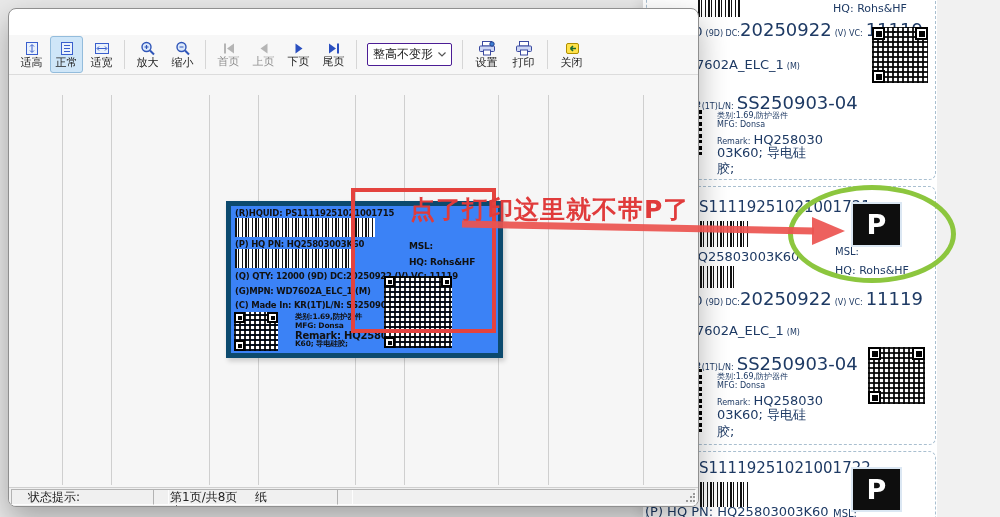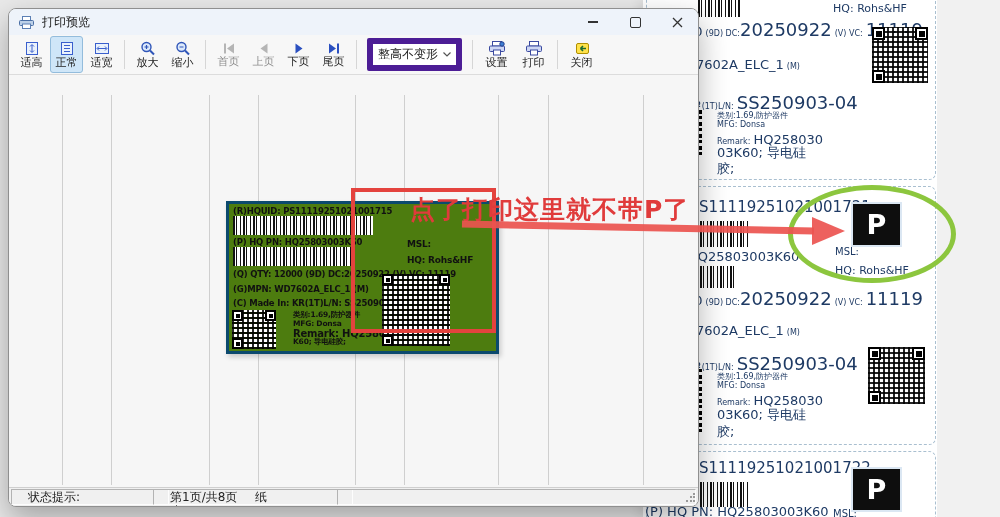--- a/index.html
+++ b/index.html
@@ -37,30 +37,30 @@
   .win-btn{width:42px;height:100%;display:flex;align-items:center;justify-content:center}
   .glyph-min{width:10px;height:1.5px;background:#333}
   .glyph-max{width:9px;height:9px;border:1.2px solid #333;border-radius:2px}
   .toolbar{position:absolute;left:0;top:26px;right:0;height:40px;background:#f7f7f7;border-bottom:1px solid #dcdcdc;
            display:flex;align-items:center;padding:0 6px;gap:2px;box-sizing:border-box}
   .tbtn{display:flex;flex-direction:column;align-items:center;justify-content:center;width:31px;height:35px;
         font-size:11px;color:#222;border:1px solid transparent;border-radius:3px;gap:1px;line-height:12px}
   .tbtn.sel{background:#cfe6f8;border-color:#93bcdc}
   .tbtn.dis{opacity:.5;filter:grayscale(1)}
   .tsep{width:1px;height:29px;background:#d6d6d6;margin:0 4px}
-  .combo{height:21px;display:flex;align-items:center;border:6px solid #4c1d95;border-radius:2px;background:#fff;
+  .combo{height:21px;display:flex;align-items:center;border:1px solid #4c1d95;border-radius:2px;background:#fff;
          padding:0 5px;font-size:12px;gap:5px;margin:0 4px}
   .preview{position:absolute;left:0;top:66px;right:0;bottom:18px;background:#f6f6f6}
   .vline{position:absolute;top:20px;height:390px;width:1px;background:#cfcfcf}
   .vlines div:nth-child(1){left:53px}.vlines div:nth-child(2){left:102px}
   .vlines div:nth-child(3){left:200px}.vlines div:nth-child(4){left:249px}
   .vlines div:nth-child(5){left:346px}.vlines div:nth-child(6){left:395px}
   .vlines div:nth-child(7){left:489px}.vlines div:nth-child(8){left:539px}
   .vlines div:nth-child(9){left:634px}
-  .card{position:absolute;left:217px;top:126px;width:267px;height:147px;background:#4d7c0f;border:3px solid #0c4a6e;
+  .card{position:absolute;left:217px;top:126px;width:267px;height:147px;background:#3b82f6;border:5px solid #0c4a6e;
         box-shadow:2px 3px 5px rgba(0,0,0,.18);color:#111}
   .card .ln{position:absolute;font-size:8.5px;font-weight:600;letter-spacing:-.2px}
   .statusbar{position:absolute;left:0;bottom:0;right:0;height:18px;background:#f0f0f0;border-top:1px solid #cfcfcf}
   .panel{position:absolute;top:1px;height:14px;border:1px solid;border-color:#b3b3b3 #fdfdfd #fdfdfd #b3b3b3;
          font-size:12px;line-height:14px;padding-left:16px;color:#222}
   .grip{position:absolute;right:3px;bottom:3px;width:10px;height:10px;
         background:radial-gradient(circle at 2px 8px,#9a9a9a 1px,transparent 1.4px),
                    radial-gradient(circle at 6px 8px,#9a9a9a 1px,transparent 1.4px),
                    radial-gradient(circle at 6px 4px,#9a9a9a 1px,transparent 1.4px),
                    radial-gradient(circle at 9px 8px,#9a9a9a 1px,transparent 1.4px),
@@ -142,43 +142,20 @@
 <div class="abs bg-el navy s15" style="left:699px;top:459px">S11119251021001722</div>
 <div class="abs bg-el bc" style="left:700px;top:482px;width:48px;height:25px"></div>
 <div class="abs bg-el navy s13" style="left:645px;top:504px">(P) HQ PN: HQ25803003K60</div>
 <div class="abs bg-el navy s10" style="left:833px;top:508px">MSL:</div>
 <div class="pmark" style="left:851px;top:467px;width:47px;height:41px">
     <span>P</span>
   </div>
 
 <div class="dialog">
 
-  <div class="titlebar">
-    <span class="title-icon">
-      <svg width="15" height="13" viewBox="0 0 15 13">
-          <rect x="3.5" y="0.5" width="8" height="4" fill="#fff" stroke="#5b7fb4"></rect>
-          <rect x="0.5" y="4.5" width="14" height="5" rx="1" fill="#bcd0e8" stroke="#4a6fa5"></rect>
-          <rect x="3.5" y="8" width="8" height="4.5" fill="#fff" stroke="#5b7fb4"></rect>
-        </svg>
-    </span>
-    <span class="title-text">打印预览</span>
-    <span class="win-btns">
-      <span class="win-btn">
-          <span class="glyph-min"></span>
-        </span>
-      <span class="win-btn">
-          <span class="glyph-max"></span>
-        </span>
-      <span class="win-btn">
-        <svg width="11" height="11" viewBox="0 0 11 11">
-            <path d="M1 1 L10 10 M10 1 L1 10" stroke="#333" stroke-width="1.3"></path>
-          </svg>
-      </span>
-    </span>
-  </div>
 
   <div class="toolbar">
     <div class="tbtn">
       <svg width="16" height="15" viewBox="0 0 16 15">
           <rect x="2.5" y="1.5" width="11" height="12" fill="#eaf2fc" stroke="#3a5fcd"></rect>
           <path d="M8 4 v7 M6 5.5 L8 3.5 L10 5.5 M6 9.5 L8 11.5 L10 9.5" stroke="#3a5fcd" fill="none"></path>
         </svg>
       <span>适高</span>
     </div>
     <div class="tbtn sel">

